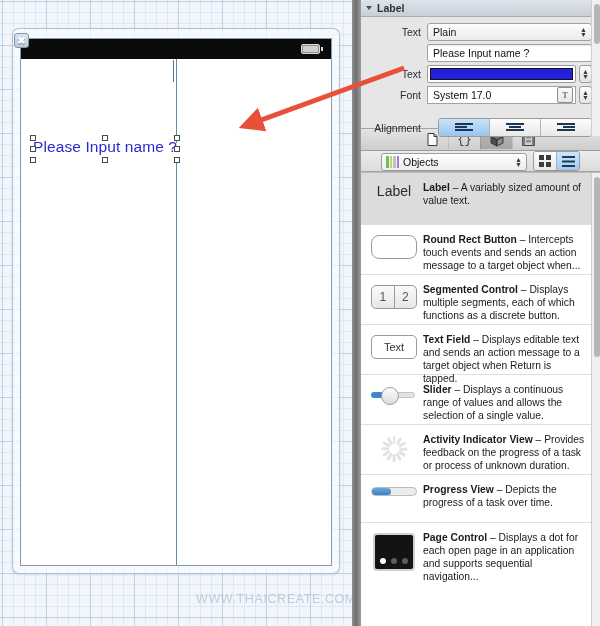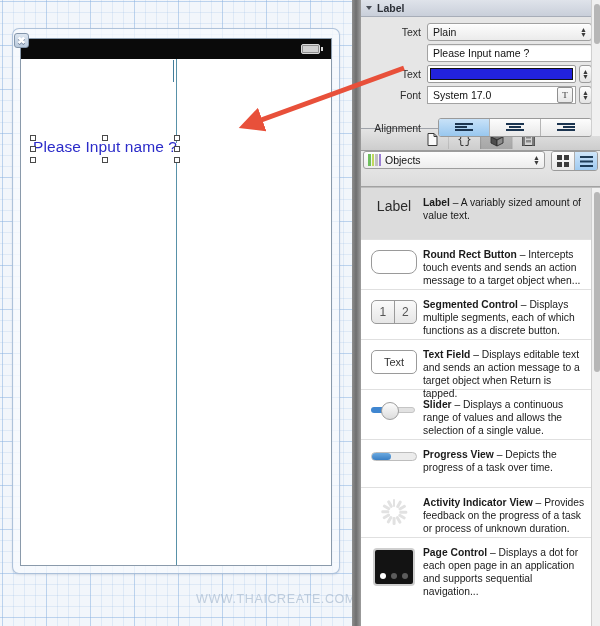--- a/index.html
+++ b/index.html
@@ -327,25 +327,25 @@
   .lib-tool {
     width: 31px; height: 19px;
     display: flex; align-items: center; justify-content: center;
     border-left: 1px solid rgba(0,0,0,.10);
   }
   .lib-tool:first-child { border-left: none; }
   .lib-tool.active { background: linear-gradient(#b9b9b9,#a6a6a6); box-shadow: 0 1px 1px rgba(0,0,0,.18) inset; }
 
   
   #library-filterbar {
-    height: 36px;
+    height: 21px;
     background: linear-gradient(#ececec, #dcdcdc);
     border-bottom: 1px solid #a2a2a2;
-    display: flex; align-items: flex-start;
-    padding: 0 2px;
+    display: flex; align-items: flex-end;
+    padding: 0 20px;
     gap: 6px;
     box-sizing: border-box;
   }
   #objects-popup {
     flex: 1; height: 18px;
     background: linear-gradient(#fefefe, #ededed);
     border: 1px solid #9d9d9d;
     border-radius: 3px;
     box-sizing: border-box;
     display: flex; align-items: center;
@@ -724,32 +724,20 @@
               <i class="track-e"></i>
               <i class="knob"></i>
             </span>
         </div>
         <div class="lib-text">
           <b>Slider</b><span> – Displays a continuous range of values and allows the selection of a single value.</span>
         </div>
       </div>
 
 
-      <div class="lib-row" style="height:48px;">
-        <div class="lib-thumb">
-          <span class="t-progress">
-              <i class="pbg"></i>
-              <i class="pfill"></i>
-            </span>
-        </div>
-        <div class="lib-text">
-          <b>Progress View</b><span> – Depicts the progress of a task over time.</span>
-        </div>
-      </div>
-
       <div class="lib-row" style="height:50px;">
         <div class="lib-thumb">
           <span class="t-spinner" id="spinner">
               <i style="transform: rotate(0deg);"></i>
               <i style="transform: rotate(30deg);"></i>
               <i style="transform: rotate(60deg);"></i>
               <i style="transform: rotate(90deg);"></i>
               <i style="transform: rotate(120deg);"></i>
               <i style="transform: rotate(150deg);"></i>
               <i style="transform: rotate(180deg);"></i>
@@ -758,20 +746,32 @@
               <i style="transform: rotate(270deg);"></i>
               <i style="transform: rotate(300deg);"></i>
               <i style="transform: rotate(330deg);"></i>
             </span>
         </div>
         <div class="lib-text">
           <b>Activity Indicator View</b><span> – Provides feedback on the progress of a task or process of unknown duration.</span>
         </div>
       </div>
 
+      <div class="lib-row" style="height:48px;">
+        <div class="lib-thumb">
+          <span class="t-progress">
+              <i class="pbg"></i>
+              <i class="pfill"></i>
+            </span>
+        </div>
+        <div class="lib-text">
+          <b>Progress View</b><span> – Depicts the progress of a task over time.</span>
+        </div>
+      </div>
+
       <div class="lib-row" style="height:56px;border-bottom:none;">
         <div class="lib-thumb">
           <span class="t-pagectl">
               <span class="dots">
                 <i class="on"></i>
                 <i></i>
                 <i></i>
               </span>
             </span>
         </div>

